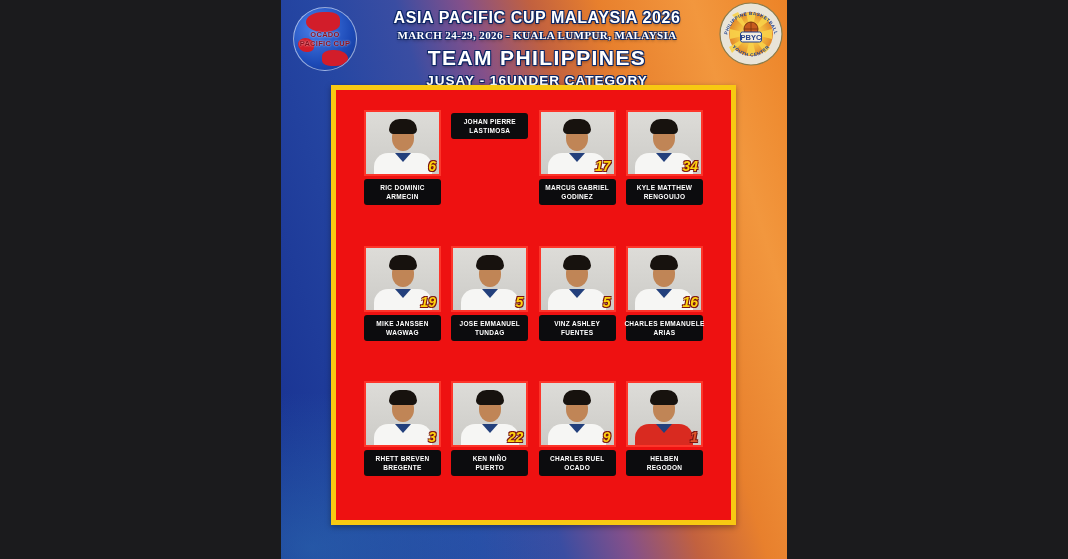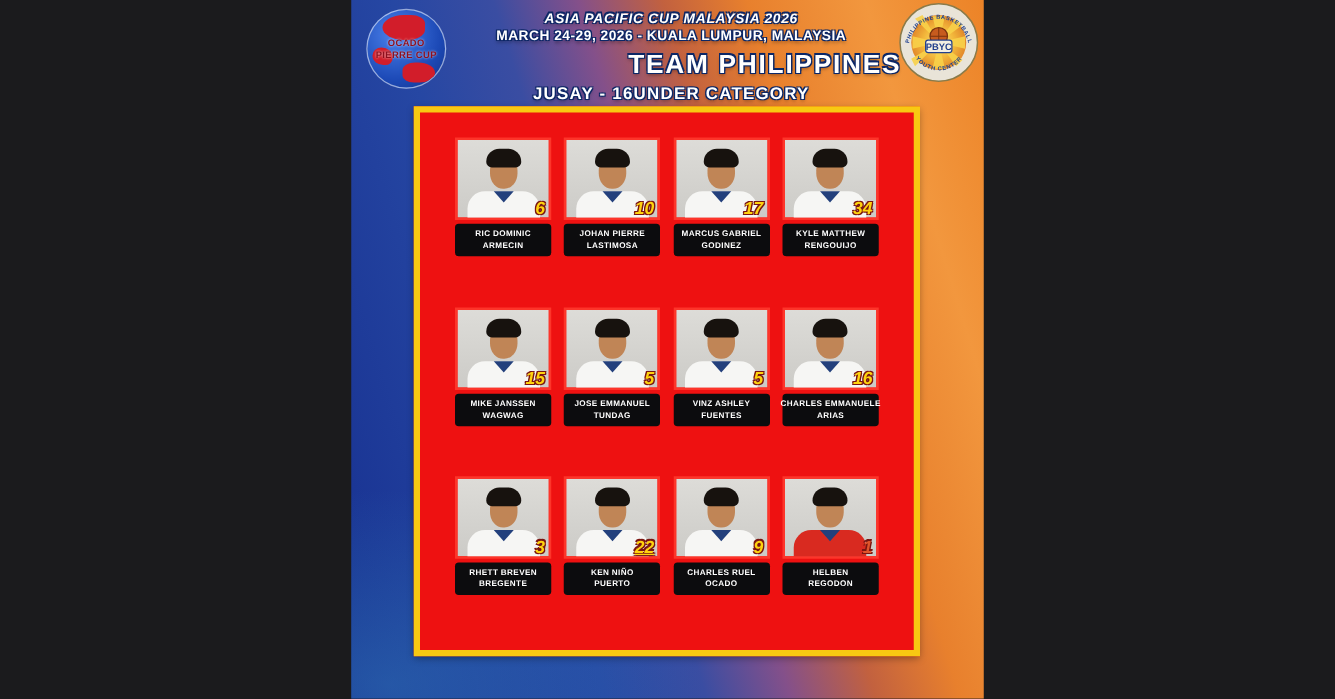--- a/index.html
+++ b/index.html
@@ -37,23 +37,23 @@
     position:relative; z-index:2; text-align:center; color:#8f0f1d;
     font-size:7.5px; font-weight:900; letter-spacing:.3px; line-height:1.25;
     text-shadow:0 0 2px rgba(255,255,255,.8);
   }
   .pbyc-logo { position:absolute; right:4px; top:2px; width:64px; height:64px; }
 
   .header-text { position:absolute; left:72px; right:66px; top:9px; text-align:center; color:#fff; }
   .ht-outline { --o:#0c2766;
     text-shadow:-1px -1px 0 var(--o),1px -1px 0 var(--o),-1px 1px 0 var(--o),1px 1px 0 var(--o),0 2px 3px rgba(0,0,0,.4);
   }
-  .title    { font-size:11px; font-weight:900; letter-spacing:.6px; white-space:nowrap;font-style:italic; }
-  .subtitle { font-size:11px;   font-weight:800; letter-spacing:.4px; margin-top:2px; white-space:nowrap; }
-  .team     { font-size:21px;   font-weight:900; letter-spacing:1.4px; margin-top:5px; white-space:nowrap;text-align:right; }
+  .title    { font-size:16px; font-weight:900; letter-spacing:.6px; white-space:nowrap; }
+  .subtitle { font-size:11px;   font-weight:800; letter-spacing:.4px; margin-top:2px; white-space:nowrap;font-family:Liberation Serif, serif; }
+  .team     { font-size:21px;   font-weight:900; letter-spacing:1.4px; margin-top:5px; white-space:nowrap; }
   .category { font-size:13.5px; font-weight:900; letter-spacing:1px;  margin-top:3px; white-space:nowrap; }
 
   
   .panel {
     position:absolute; left:50px; top:85px; width:405px; height:440px;
     background:#ee1111; border:5px solid #f8c912;
     box-shadow:0 2px 6px rgba(0,0,0,.35);
   }
   .cards-grid {
     position:absolute; inset:0; padding:20px 28px 12px 28px;
@@ -108,21 +108,21 @@
 <div class="side-bar right"></div>
 
 <div class="poster">
 
   <div class="globe-logo">
     <div class="globe-blob blob-a"></div>
     <div class="globe-blob blob-b"></div>
     <div class="globe-blob blob-c"></div>
     <div class="globe-text">
       <div>OCADO</div>
-      <div>PIERRE CUP</div>
+      <div>PACIFIC CUP</div>
     </div>
   </div>
 
   <div class="pbyc-logo">
     <svg width="64" height="64" viewBox="0 0 64 64">
       <defs>
         <radialGradient id="sunGrad" cx="50%" cy="50%" r="50%">
           <stop offset="0%" stop-color="#fbe27a"></stop>
           <stop offset="55%" stop-color="#f3b93c"></stop>
           <stop offset="100%" stop-color="#e2882a"></stop>
@@ -173,28 +173,20 @@
       </div>
       <span class="num" style="color: rgb(255, 211, 14);">6</span>
     </div>
     <div class="plate">
       <span>RIC DOMINIC</span>
       <span>ARMECIN</span>
     </div>
   </div>
 
   <div class="card">
-    <div class="photo">
-      <div class="person">
-        <div class="jersey" style="background: rgb(246, 246, 244);"></div>
-        <div class="face"></div>
-        <div class="hair"></div>
-      </div>
-      <span class="num" style="color: rgb(255, 211, 14);">10</span>
-    </div>
     <div class="plate">
       <span>JOHAN PIERRE</span>
       <span>LASTIMOSA</span>
     </div>
   </div>
 
   <div class="card">
     <div class="photo">
       <div class="person">
         <div class="jersey" style="background: rgb(246, 246, 244);"></div>
@@ -225,21 +217,21 @@
     </div>
   </div>
 
   <div class="card">
     <div class="photo">
       <div class="person">
         <div class="jersey" style="background: rgb(246, 246, 244);"></div>
         <div class="face"></div>
         <div class="hair"></div>
       </div>
-      <span class="num" style="color: rgb(255, 211, 14);">15</span>
+      <span class="num" style="color: rgb(255, 211, 14);">19</span>
     </div>
     <div class="plate">
       <span>MIKE JANSSEN</span>
       <span>WAGWAG</span>
     </div>
   </div>
 
   <div class="card">
     <div class="photo">
       <div class="person">
@@ -301,21 +293,21 @@
   </div>
 
 
   <div class="card">
     <div class="photo">
       <div class="person">
         <div class="jersey" style="background: rgb(246, 246, 244);"></div>
         <div class="face"></div>
         <div class="hair"></div>
       </div>
-      <span class="num" style="color: rgb(255, 211, 14); text-decoration: underline;">22</span>
+      <span class="num" style="color: rgb(255, 211, 14);">22</span>
     </div>
     <div class="plate">
       <span>KEN NIÑO</span>
       <span>PUERTO</span>
     </div>
   </div>
 
   <div class="card">
     <div class="photo">
       <div class="person">

